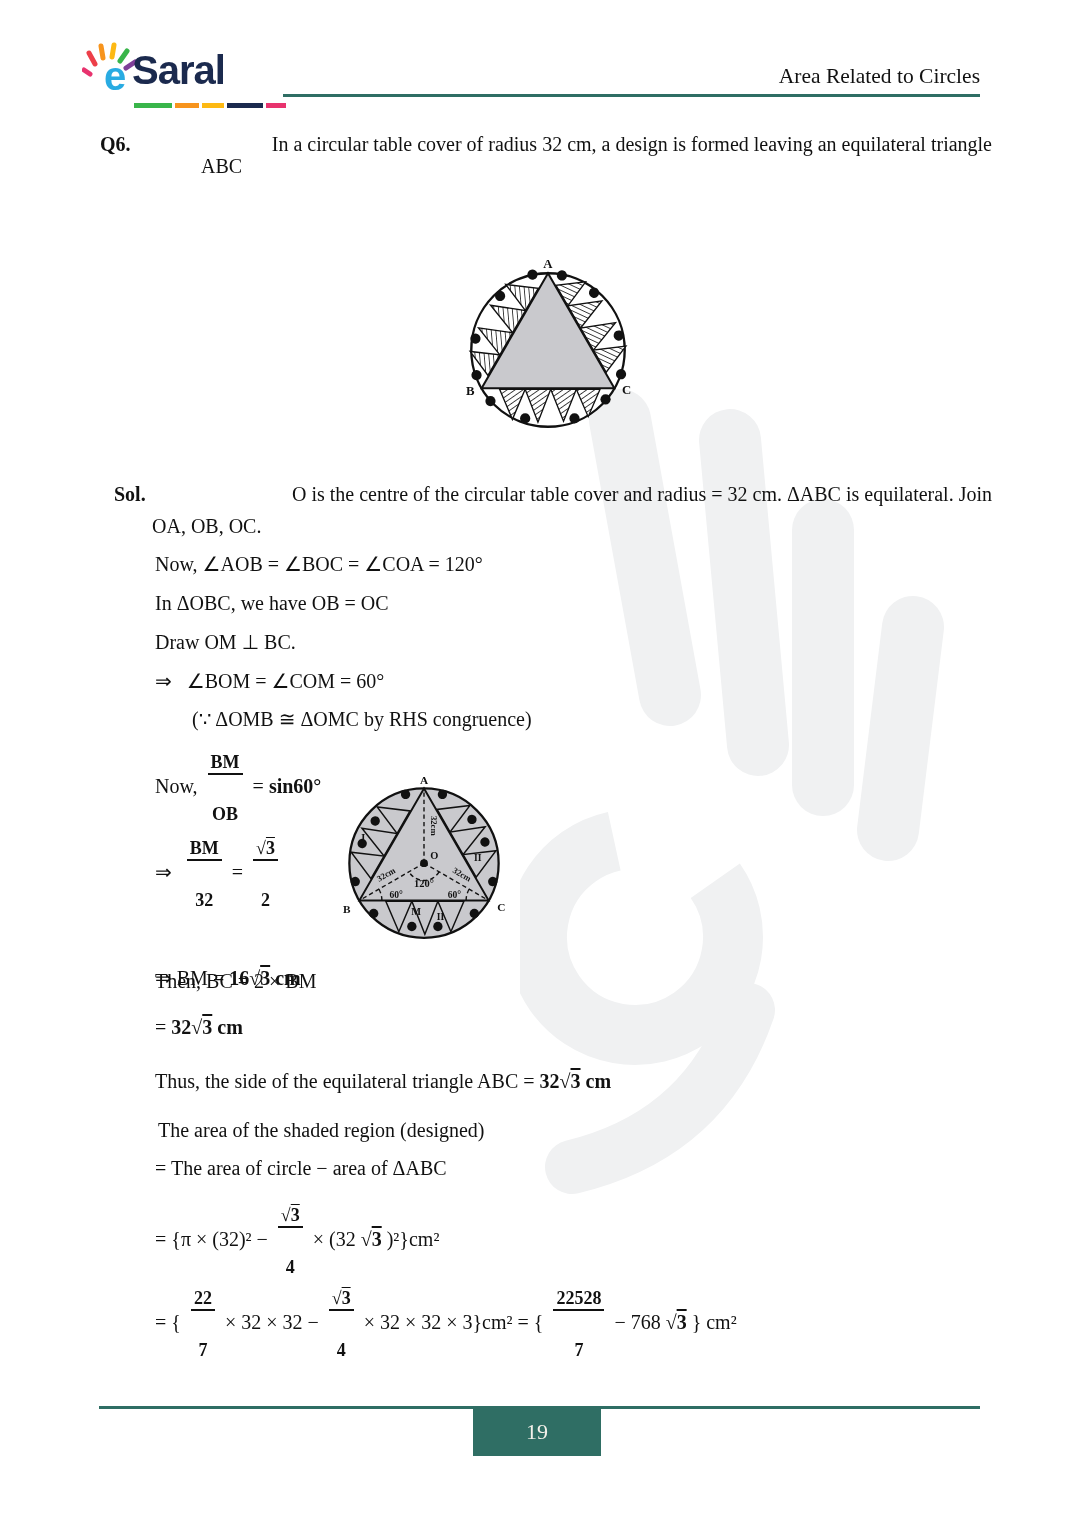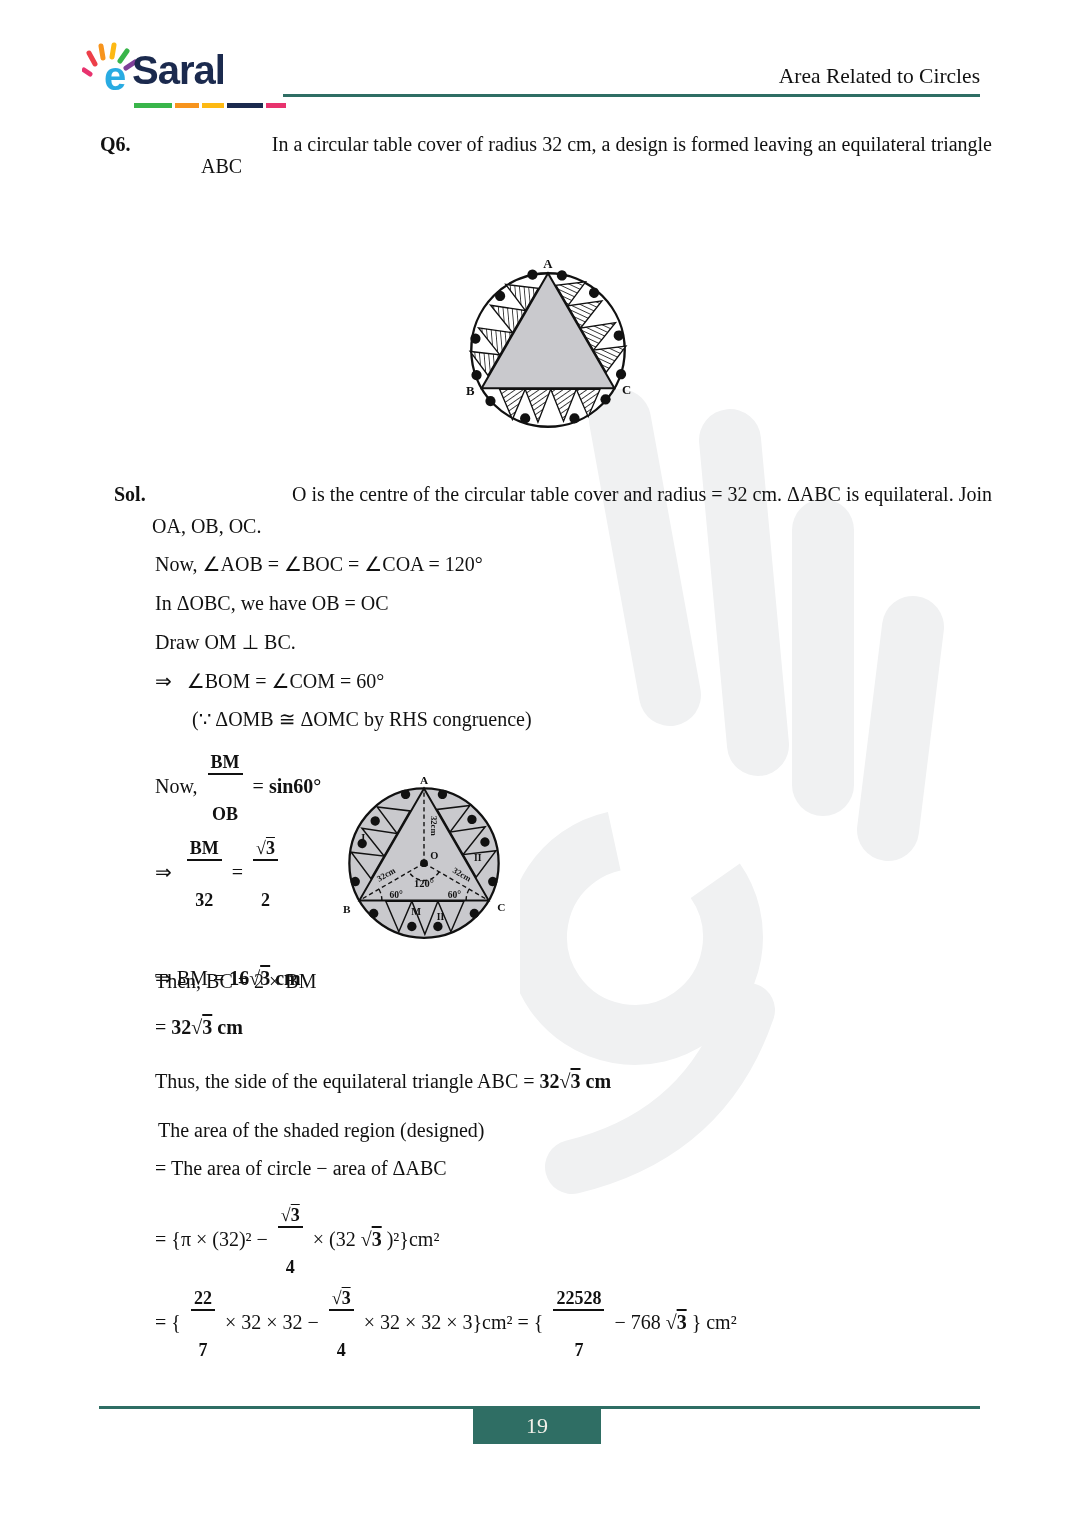--- a/index.html
+++ b/index.html
@@ -163,17 +163,17 @@
 
   <div class="abs line" style="left:155px;top:969px;">Then, BC = 2 × BM</div>
   <div class="abs mathline" style="left:155px;top:1016px;"><span class="mt">= </span><span class="mb">32</span><span class="msq">√<span class="rad">3</span></span><span class="mb"> cm</span></div>
   <div class="abs mathline" style="left:155px;top:1070px;"><span class="mt">Thus, the side of the equilateral triangle ABC = </span><span class="mb">32</span><span class="msq">√<span class="rad">3</span></span><span class="mb"> cm</span></div>
   <div class="abs line" style="left:158px;top:1118px;">The area of the shaded region (designed)</div>
   <div class="abs line" style="left:155px;top:1156px;">= The area of circle − area of ΔABC</div>
   <div class="abs mathline" style="left:155px;top:1205px;width:860px;"><span class="mt">= {π × (32)² − </span><span class="mfrac"><span class="mnum"><span class="msq">√<span class="rad">3</span></span></span><span class="mden"><span class="mb">4</span></span></span><span class="mt"> × (32 </span><span class="msq">√<span class="rad">3</span></span><span class="mt"> )²}cm²</span></div>
   <div class="abs mathline" style="left:155px;top:1288px;width:880px;"><span class="mt">= { </span><span class="mfrac"><span class="mnum"><span class="mb">22</span></span><span class="mden"><span class="mb">7</span></span></span><span class="mt"> × 32 × 32 − </span><span class="mfrac"><span class="mnum"><span class="msq">√<span class="rad">3</span></span></span><span class="mden"><span class="mb">4</span></span></span><span class="mt"> × 32 × 32 × 3}cm² = { </span><span class="mfrac"><span class="mnum"><span class="mb">22528</span></span><span class="mden"><span class="mb">7</span></span></span><span class="mt"> − 768 </span><span class="msq">√<span class="rad">3</span></span><span class="mt"> } cm²</span></div>
 
   <div class="abs rule" style="left:99px;top:1406px;width:881px;height:3px;"></div>
-  <div class="abs page-badge" style="left:473px;top:1407px;width:128px;height:37px;">
+  <div class="abs page-badge" style="left:473px;top:1407px;width:128px;height:49px;">
     <span>19</span>
   </div>
 
 </div>
 
 </body></html>

